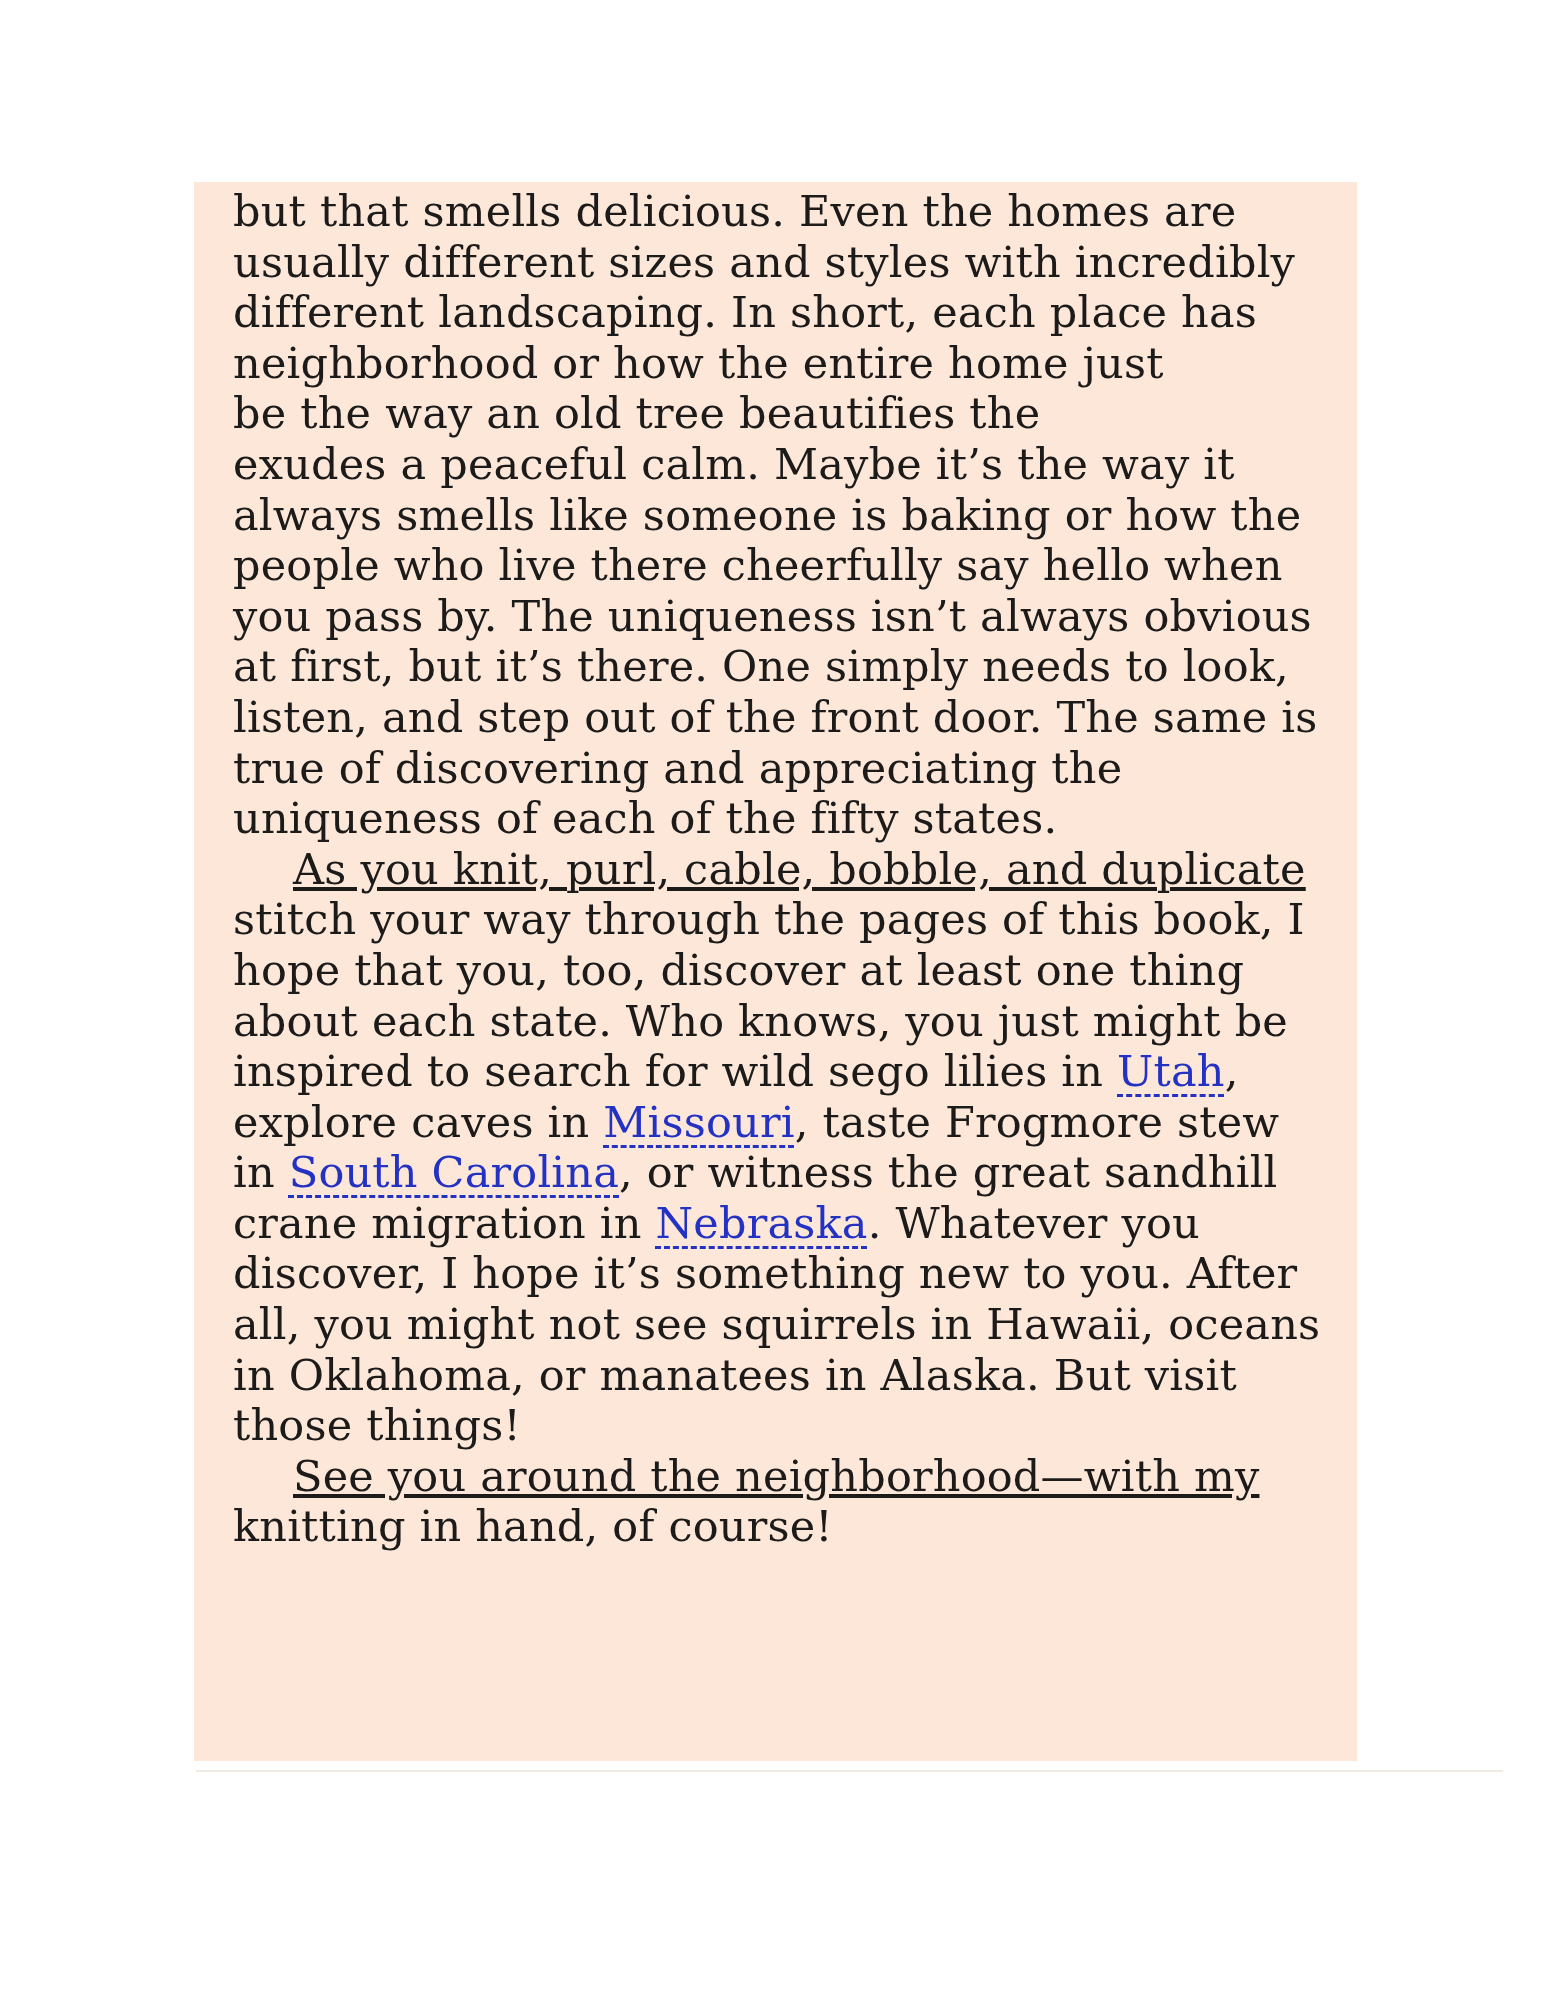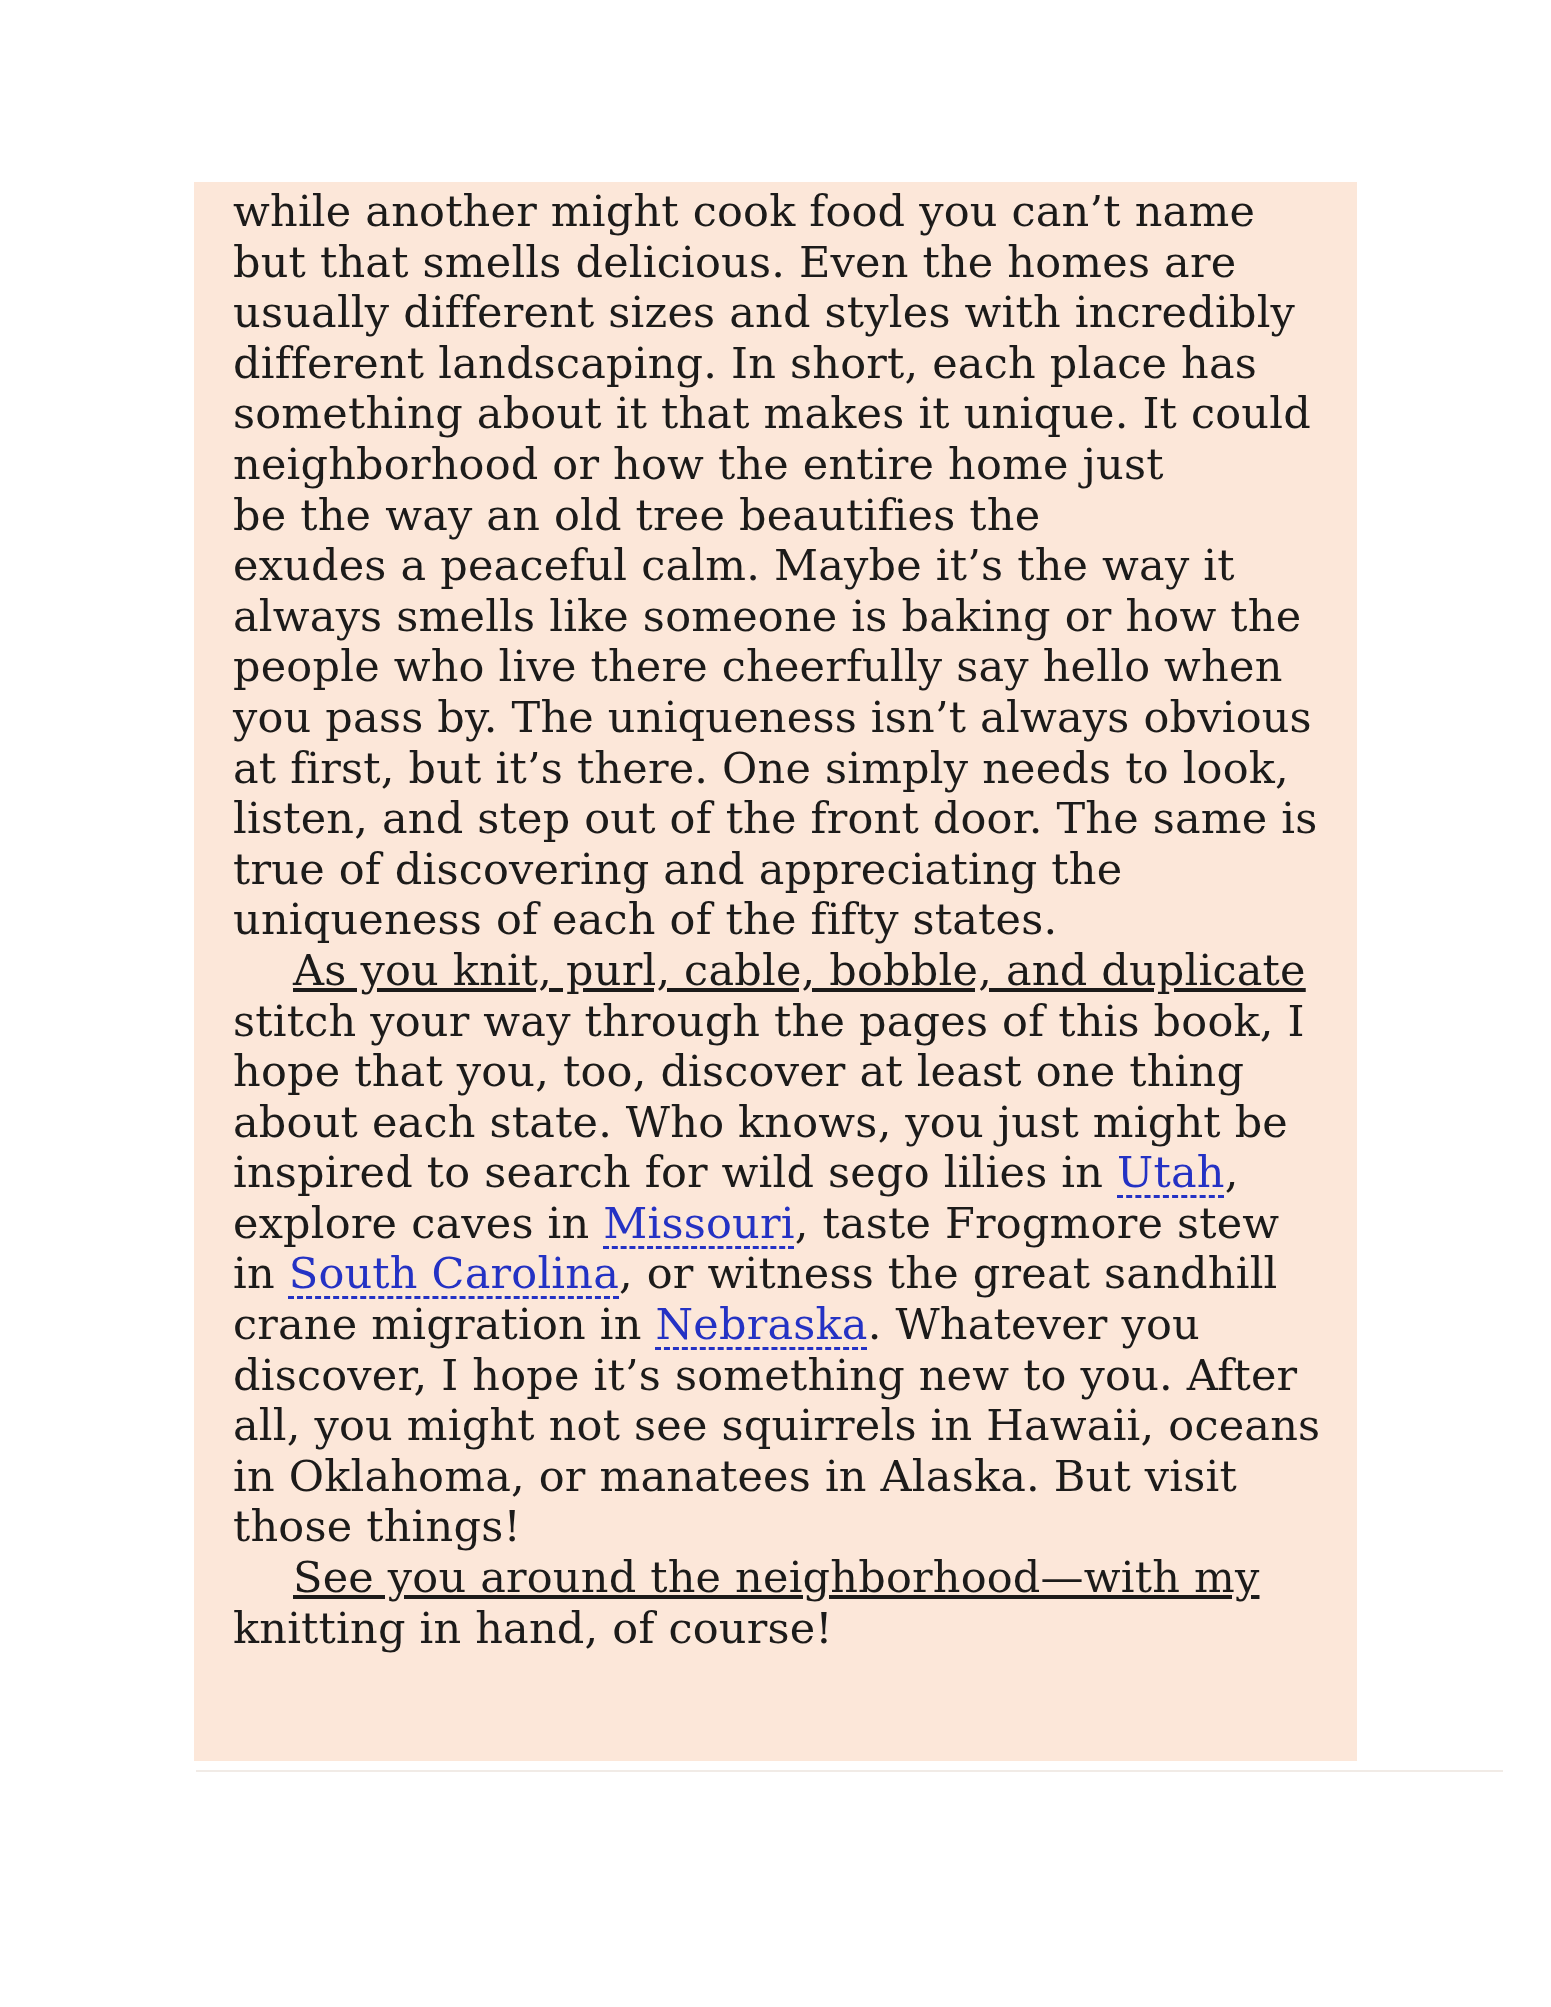--- a/index.html
+++ b/index.html
@@ -51,25 +51,23 @@
     left:196px;top:1770px;
     width:1307px;height:2px;
     background:var(--separator-color);
   }
 </style>
 </head>
 <body>
 
 <div class="reading-panel">
   <div class="text-lines">
-      <div class="line"><span>while another might cook food you can’t name</span></div>
       <div class="line"><span>but that smells delicious. Even the homes are</span></div>
       <div class="line"><span>usually different sizes and styles with incredibly</span></div>
       <div class="line"><span>different landscaping. In short, each place has</span></div>
-      <div class="line"><span>something about it that makes it unique. It could</span></div>
       <div class="line"><span>neighborhood or how the entire home just</span></div>
       <div class="line"><span>be the way an old tree beautifies the</span></div>
       <div class="line"><span>exudes a peaceful calm. Maybe it’s the way it</span></div>
       <div class="line"><span>always smells like someone is baking or how the</span></div>
       <div class="line"><span>people who live there cheerfully say hello when</span></div>
       <div class="line"><span>you pass by. The uniqueness isn’t always obvious</span></div>
       <div class="line"><span>at first, but it’s there. One simply needs to look,</span></div>
       <div class="line"><span>listen, and step out of the front door. The same is</span></div>
       <div class="line"><span>true of discovering and appreciating the</span></div>
       <div class="line"><span>uniqueness of each of the fifty states.</span></div>

